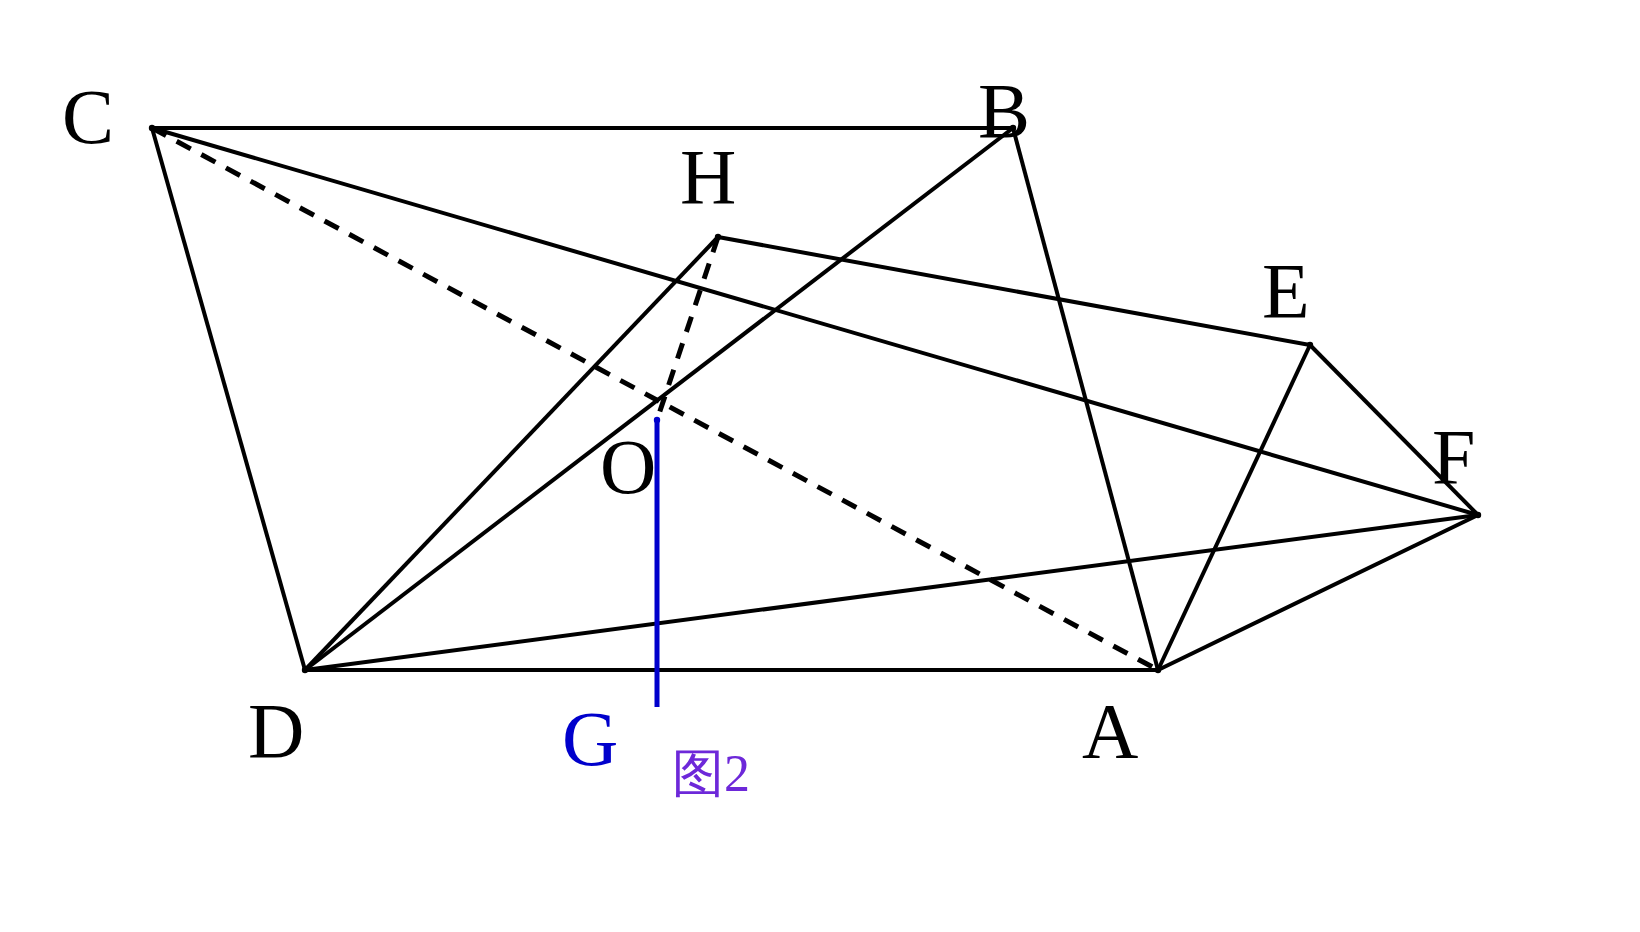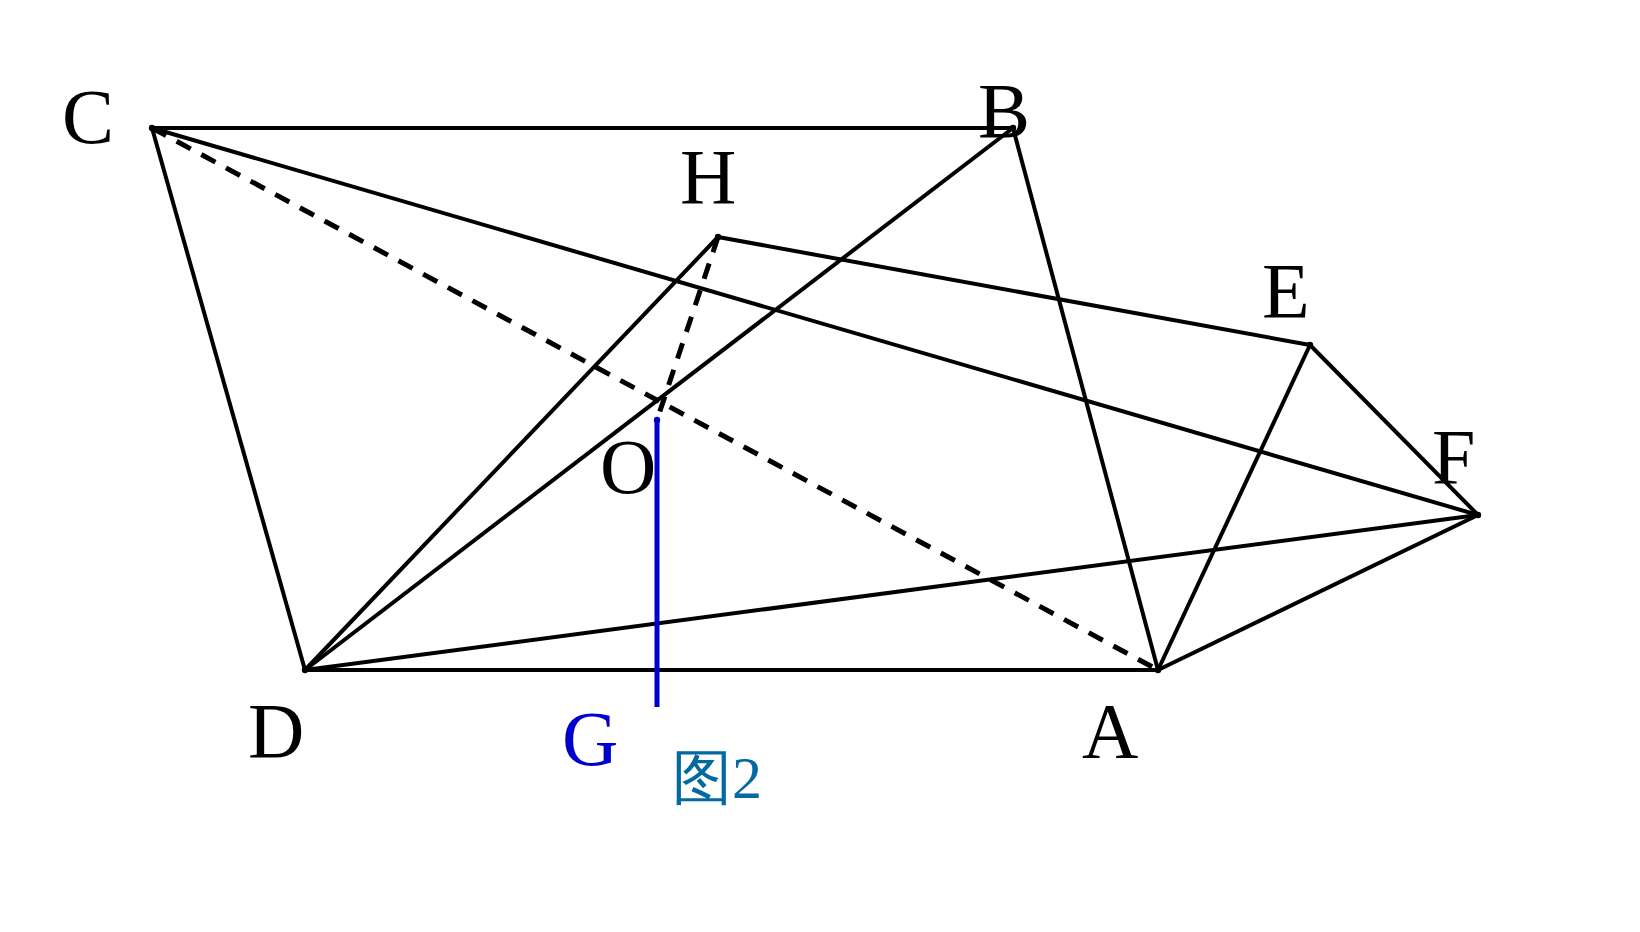--- a/index.html
+++ b/index.html
@@ -31,23 +31,23 @@
     color: #000000;
     white-space: nowrap;
     user-select: none;
   }
   .vertex-label.blue {
     color: #0000cc;
   }
   .caption-label {
     position: absolute;
     font-family: "Liberation Serif", "DejaVu Serif", serif;
-    font-size: 60px;
+    font-size: 52px;
     line-height: 1;
-    color: #0369a1;
+    color: #6d28d9;
     white-space: nowrap;
     user-select: none;
   }
 </style>
 </head>
 <body>
 
 <div id="stage">
 
   <svg id="figure-svg" viewBox="0 0 1640 932">

